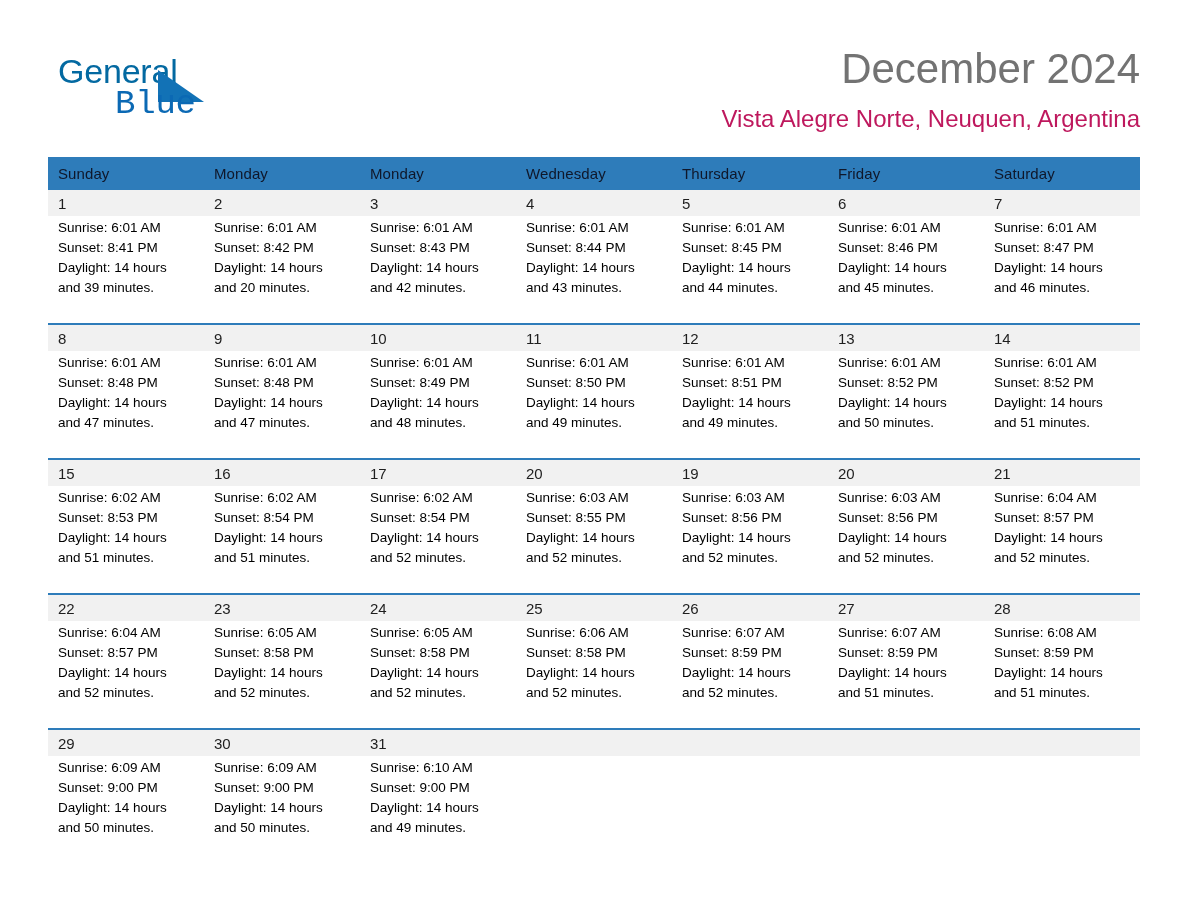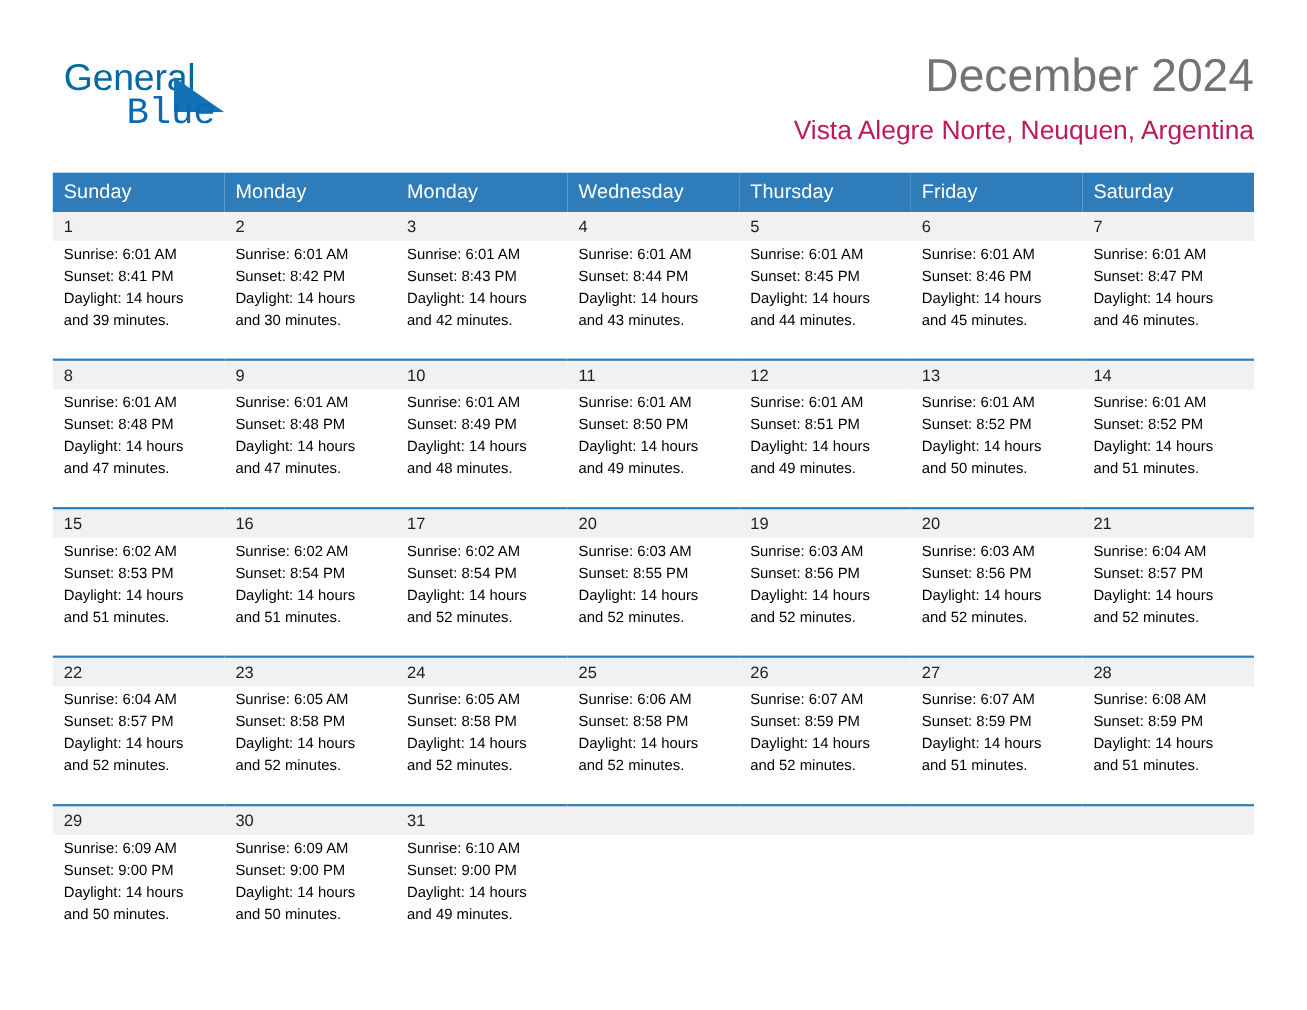--- a/index.html
+++ b/index.html
@@ -96,22 +96,22 @@
   .cal-table {
     width: 1092px;
     border-collapse: collapse;
     table-layout: fixed;
   }
   .cal-table col {
     width: 156px;
   }
   thead th {
     background: #2e7cba;
-    color: #ffffff;
-    font-size: 18px;
+    color: #0f172a;
+    font-size: 15px;
     font-weight: normal;
     text-align: left;
     padding: 7px 0 8px 10px;
     height: 18px;
     vertical-align: middle;
     letter-spacing: 0.1px;
   }
 
   tbody tr.week-row > td {
     padding: 0;
@@ -206,21 +206,21 @@
                 </div>
               </div>
             </td>
             <td>
               <div class="cell">
                 <div class="daynum-band">2</div>
                 <div class="cell-body">
                   <div>Sunrise: 6:01 AM</div>
                   <div>Sunset: 8:42 PM</div>
                   <div>Daylight: 14 hours</div>
-                  <div>and 30 minutes.</div>
+                  <div>and 20 minutes.</div>
                 </div>
               </div>
             </td>
             <td>
               <div class="cell">
                 <div class="daynum-band">3</div>
                 <div class="cell-body">
                   <div>Sunrise: 6:01 AM</div>
                   <div>Sunset: 8:43 PM</div>
                   <div>Daylight: 14 hours</div>

